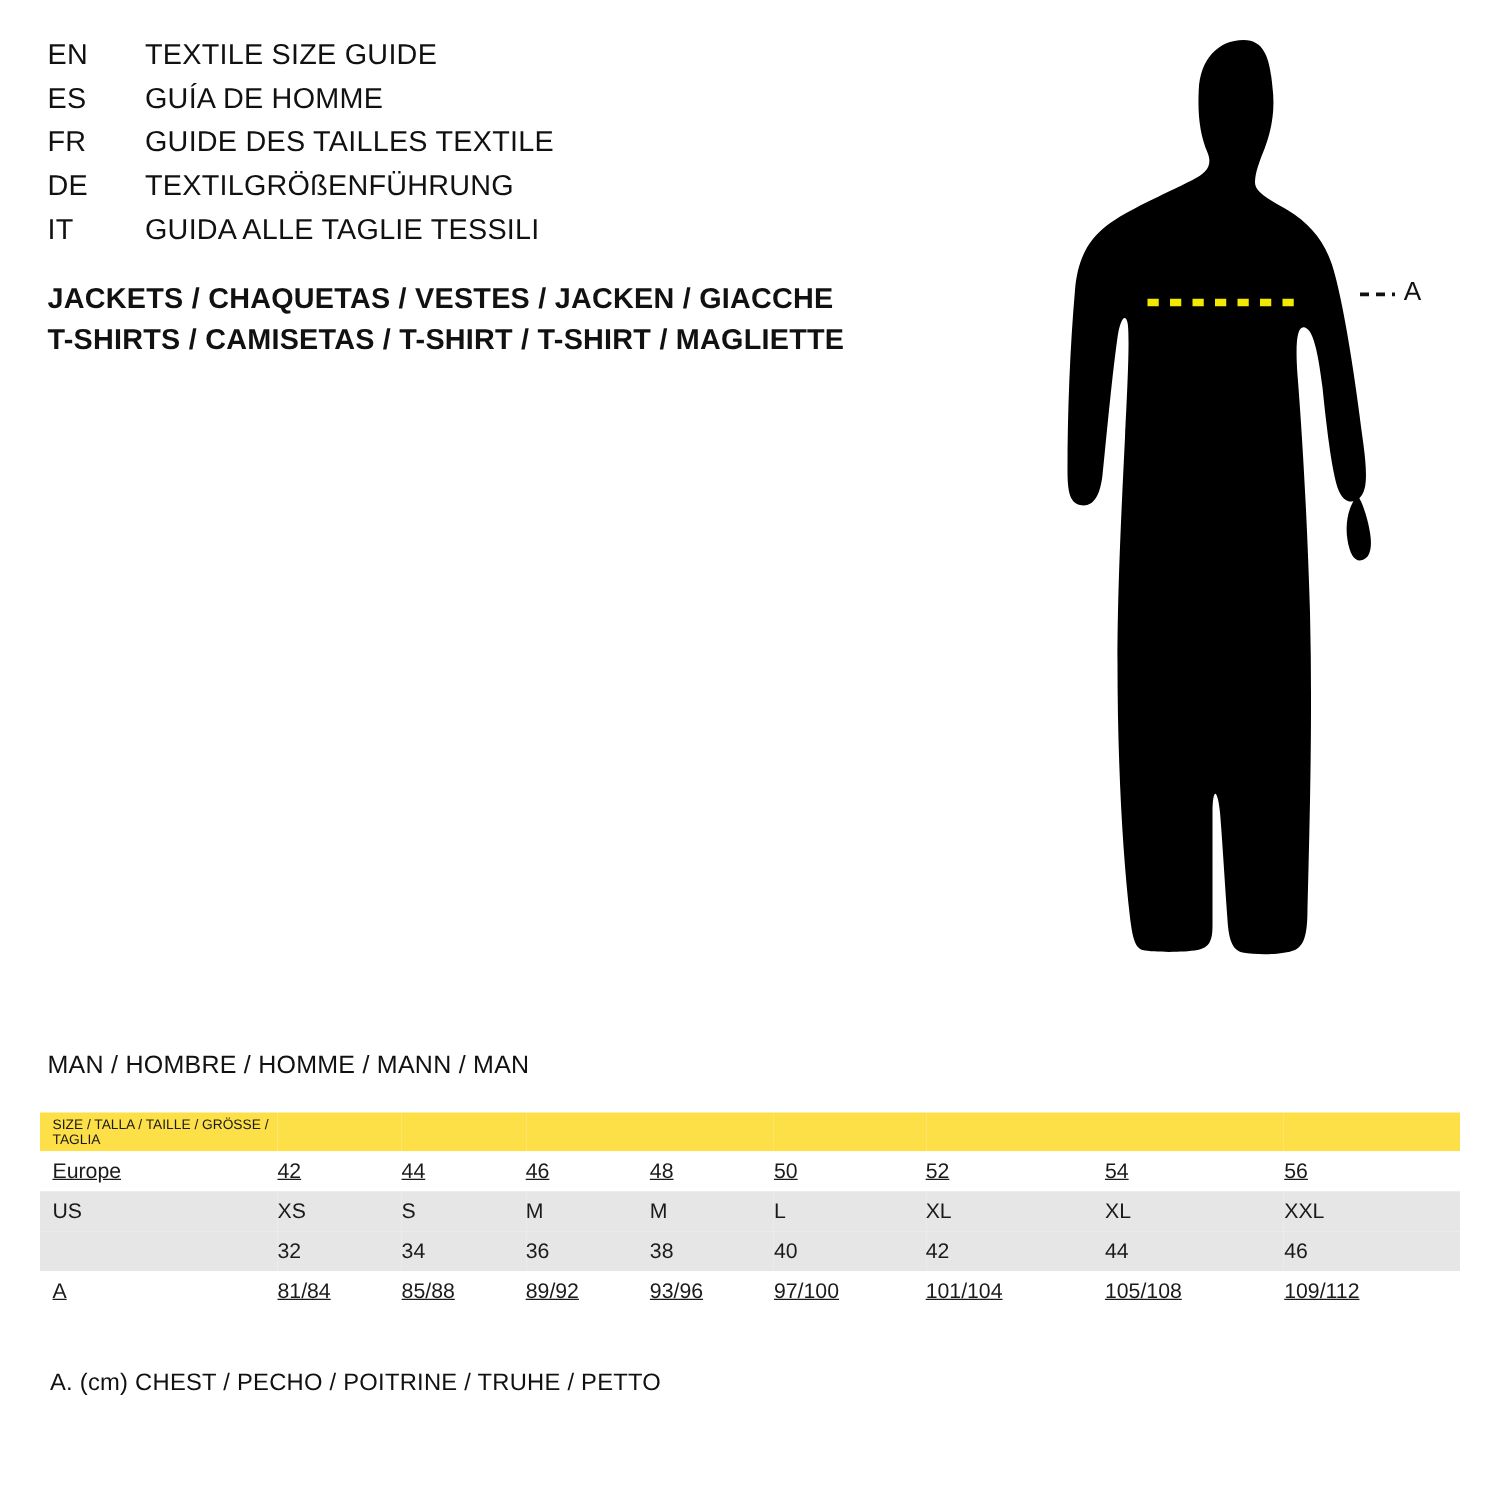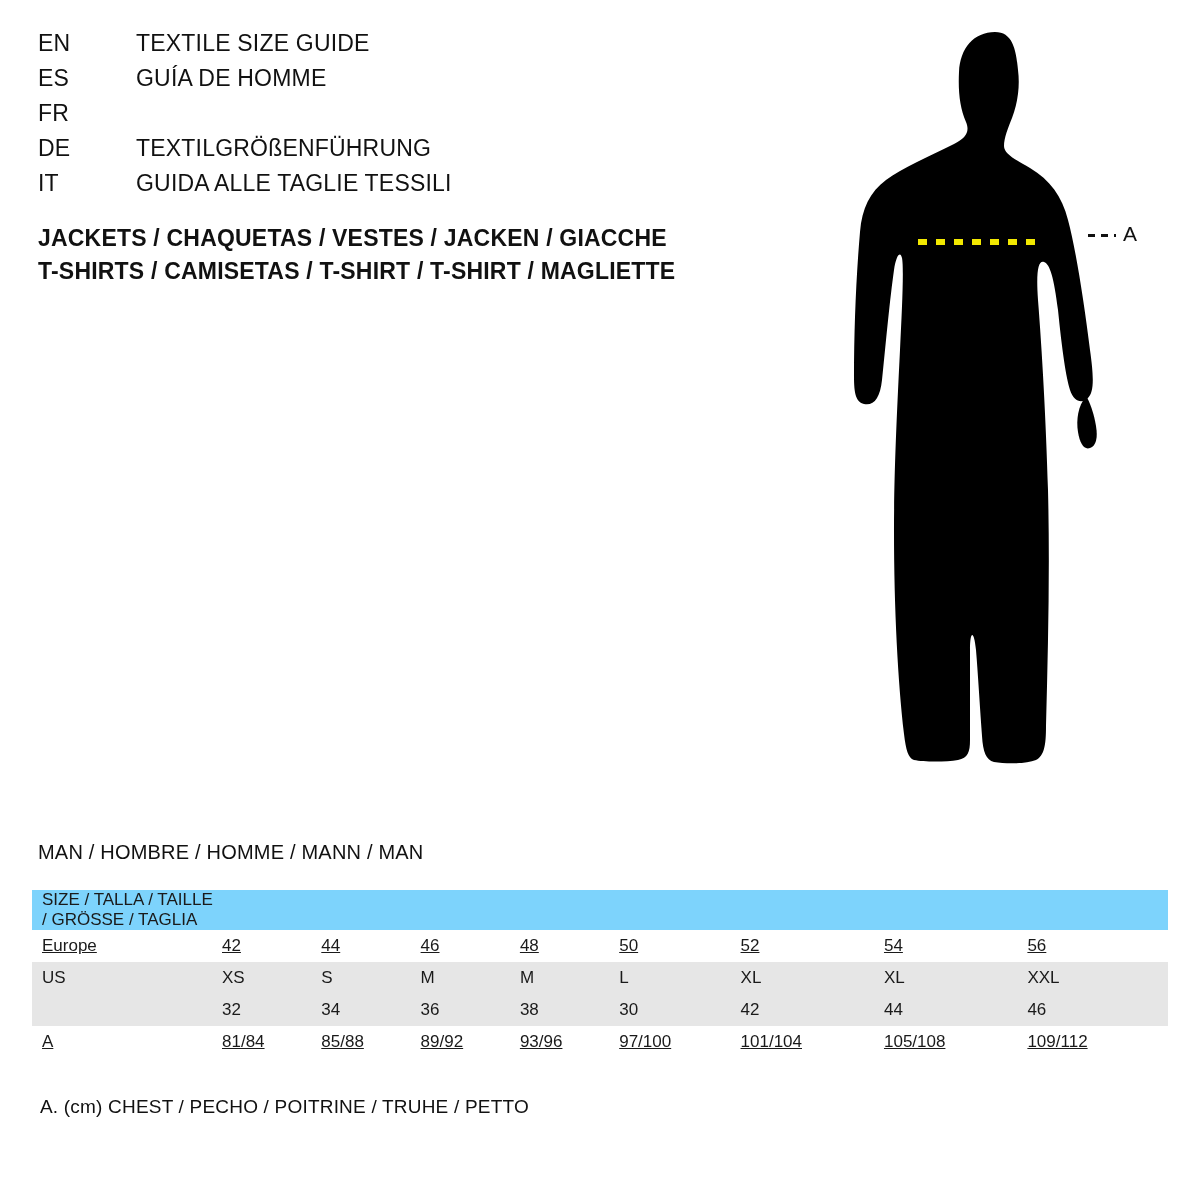--- a/index.html
+++ b/index.html
@@ -22,21 +22,20 @@
     top: 30px;
     left: 38px;
     width: 760px;
   }
   .lang-row {
     display: flex;
     align-items: baseline;
     height: 35px;
     font-size: 23px;
     letter-spacing: 0.2px;
-    gap: 20px;
   }
   .lang-code {
     width: 78px;
     flex: 0 0 78px;
     font-weight: 400;
   }
   .lang-text {
     font-weight: 400;
   }
 
@@ -105,22 +104,22 @@
     vertical-align: middle;
     font-weight: 400;
     color: #1a1a1a;
   }
   table.size-table td.label-cell {
     text-align: left;
     padding-left: 10px;
     width: 180px;
   }
   tr.header-row td {
-    background: #7dd3fc;
-    font-size: 17px;
+    background: #fde047;
+    font-size: 11px;
     height: 31px;
   }
   tr.shade td {
     background: #e6e6e6;
   }
   tr.plain td {
     background: #ffffff;
     text-decoration: underline;
   }
   .footnote {
@@ -138,20 +137,21 @@
   <div class="lang-row">
     <span class="lang-code">EN</span>
     <span class="lang-text">TEXTILE SIZE GUIDE</span>
   </div>
   <div class="lang-row">
     <span class="lang-code">ES</span>
     <span class="lang-text">GUÍA DE HOMME</span>
   </div>
   <div class="lang-row">
     <span class="lang-code">FR</span>
+    <span class="lang-text">GUIDE DES TAILLES TEXTILE</span>
   </div>
   <div class="lang-row">
     <span class="lang-code">DE</span>
     <span class="lang-text">TEXTILGRÖßENFÜHRUNG</span>
   </div>
   <div class="lang-row">
     <span class="lang-code">IT</span>
     <span class="lang-text">GUIDA ALLE TAGLIE TESSILI</span>
   </div>
 </div>
@@ -255,21 +255,21 @@
       <td>XL</td>
       <td>XXL</td>
     </tr>
 
     <tr class="shade">
       <td class="label-cell"></td>
       <td>32</td>
       <td>34</td>
       <td>36</td>
       <td>38</td>
-      <td>30</td>
+      <td>40</td>
       <td>42</td>
       <td>44</td>
       <td>46</td>
     </tr>
 
     <tr class="plain">
       <td class="label-cell">A</td>
       <td>81/84</td>
       <td>85/88</td>
       <td>89/92</td>

